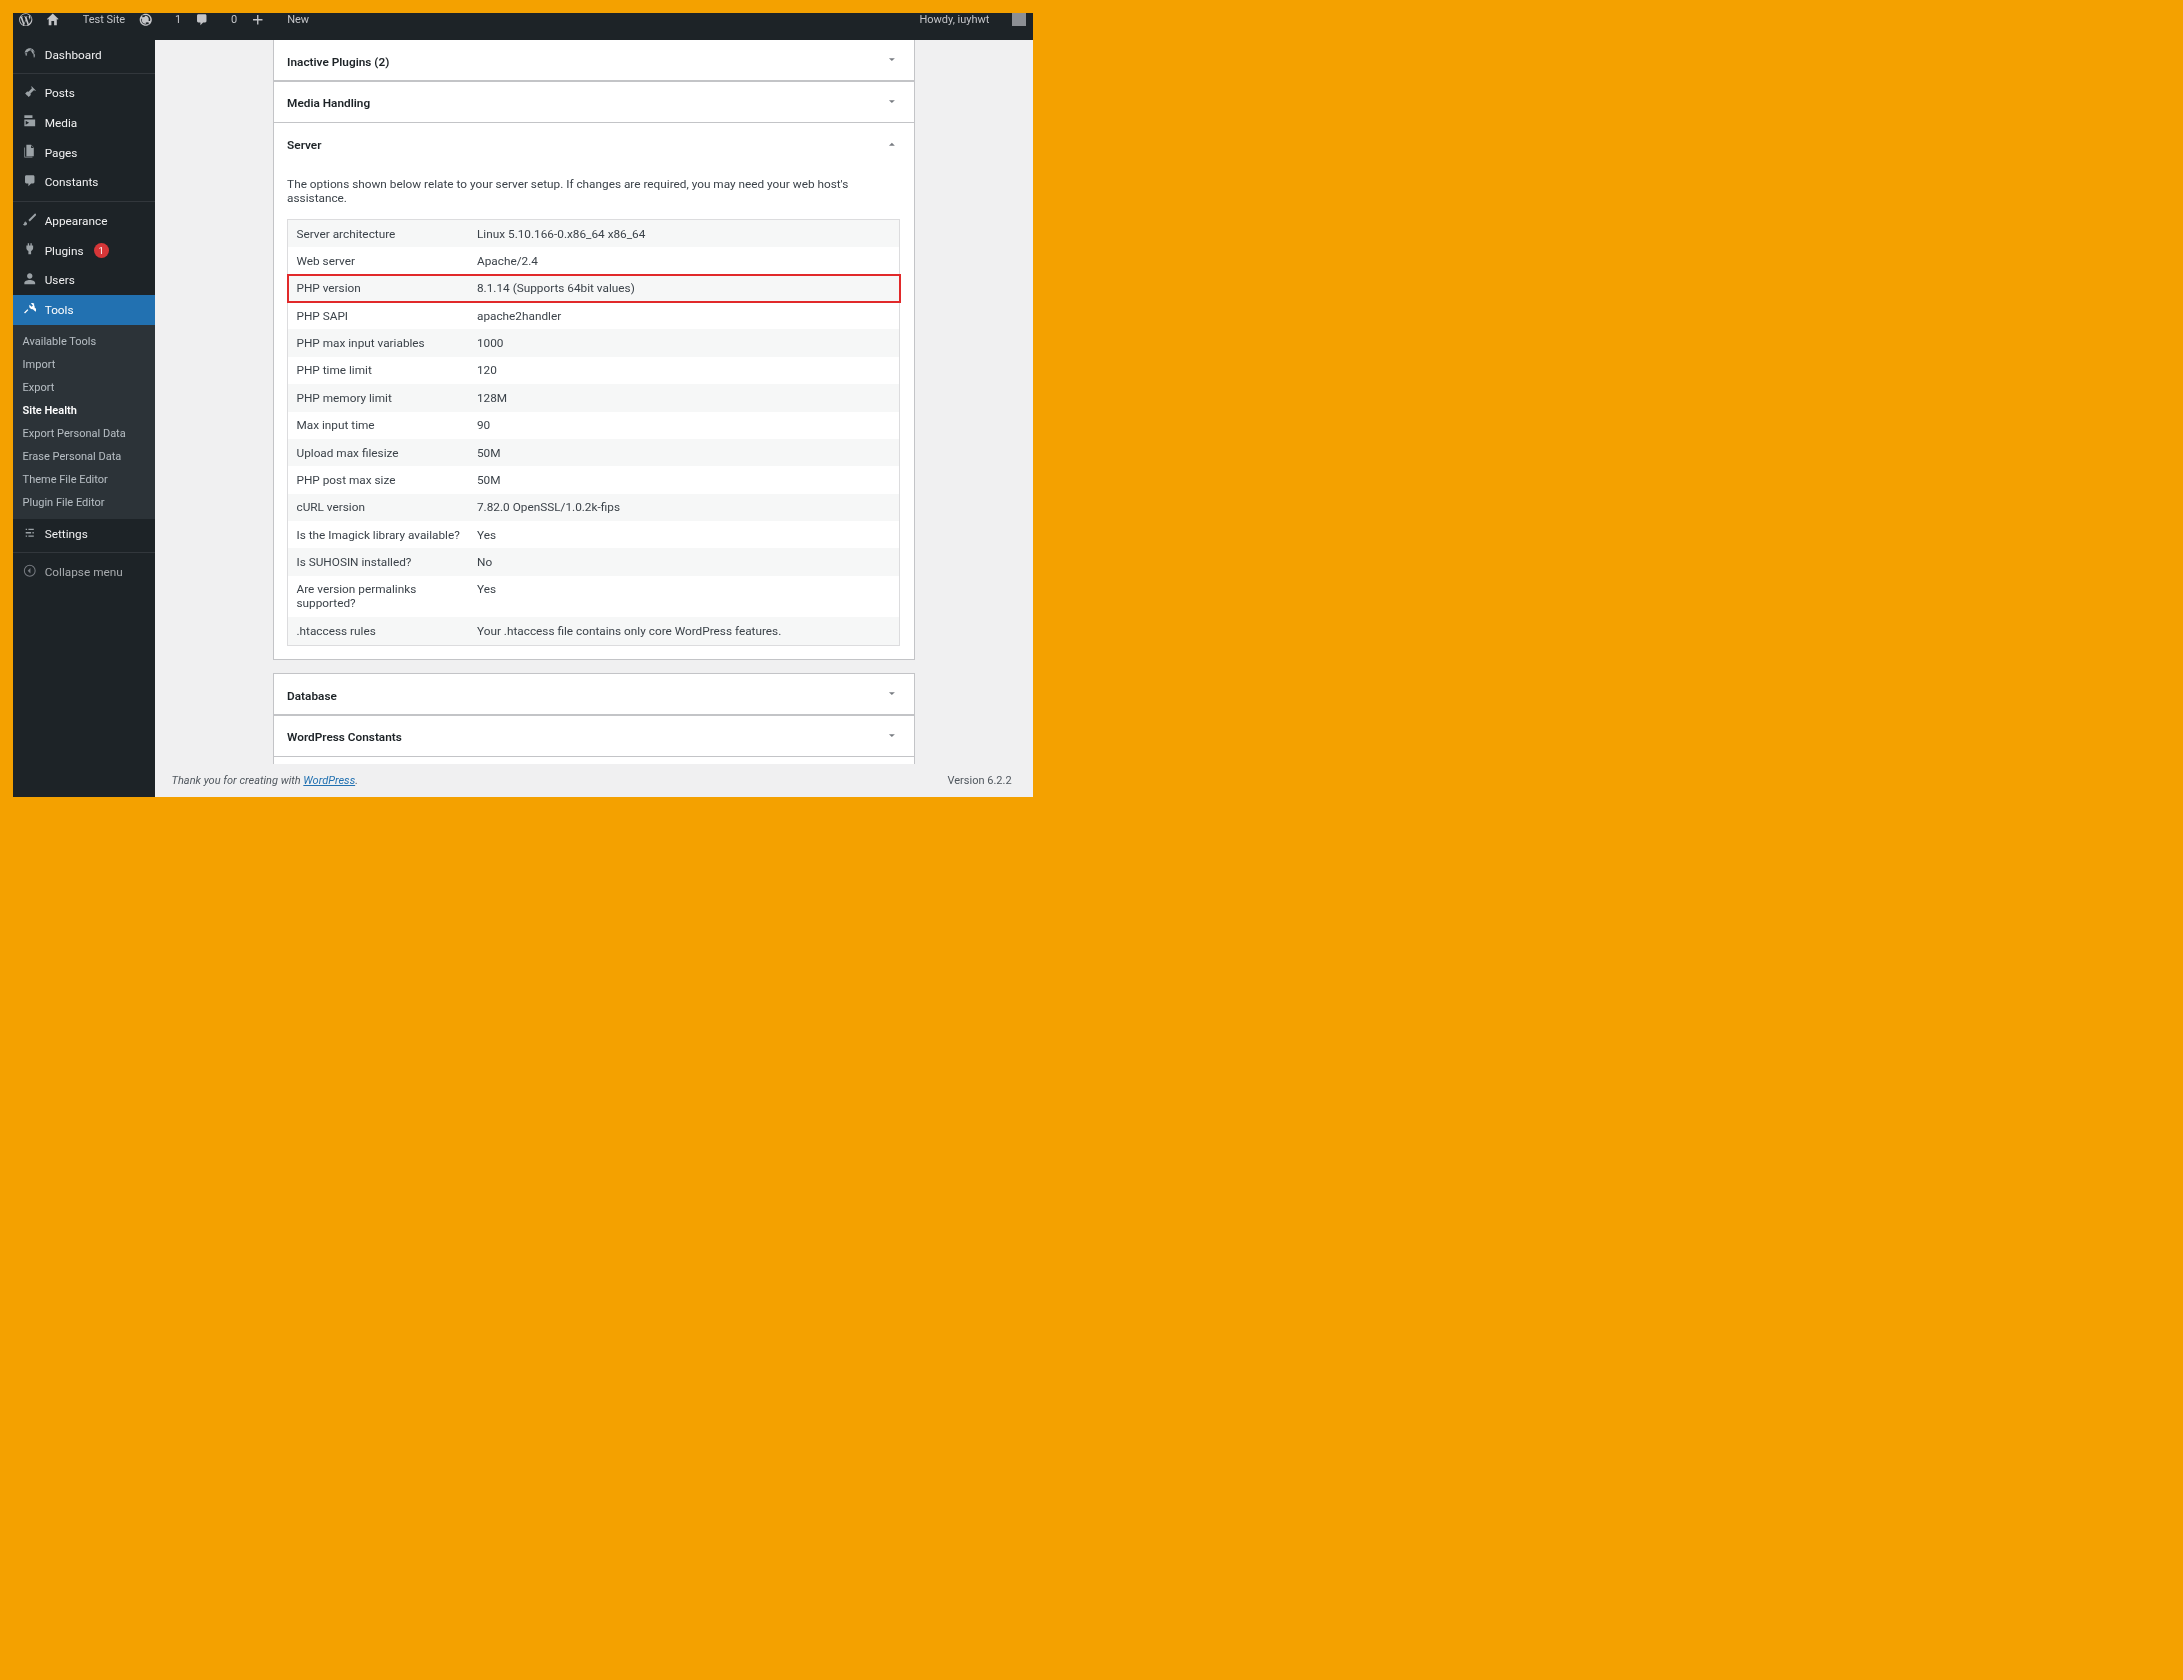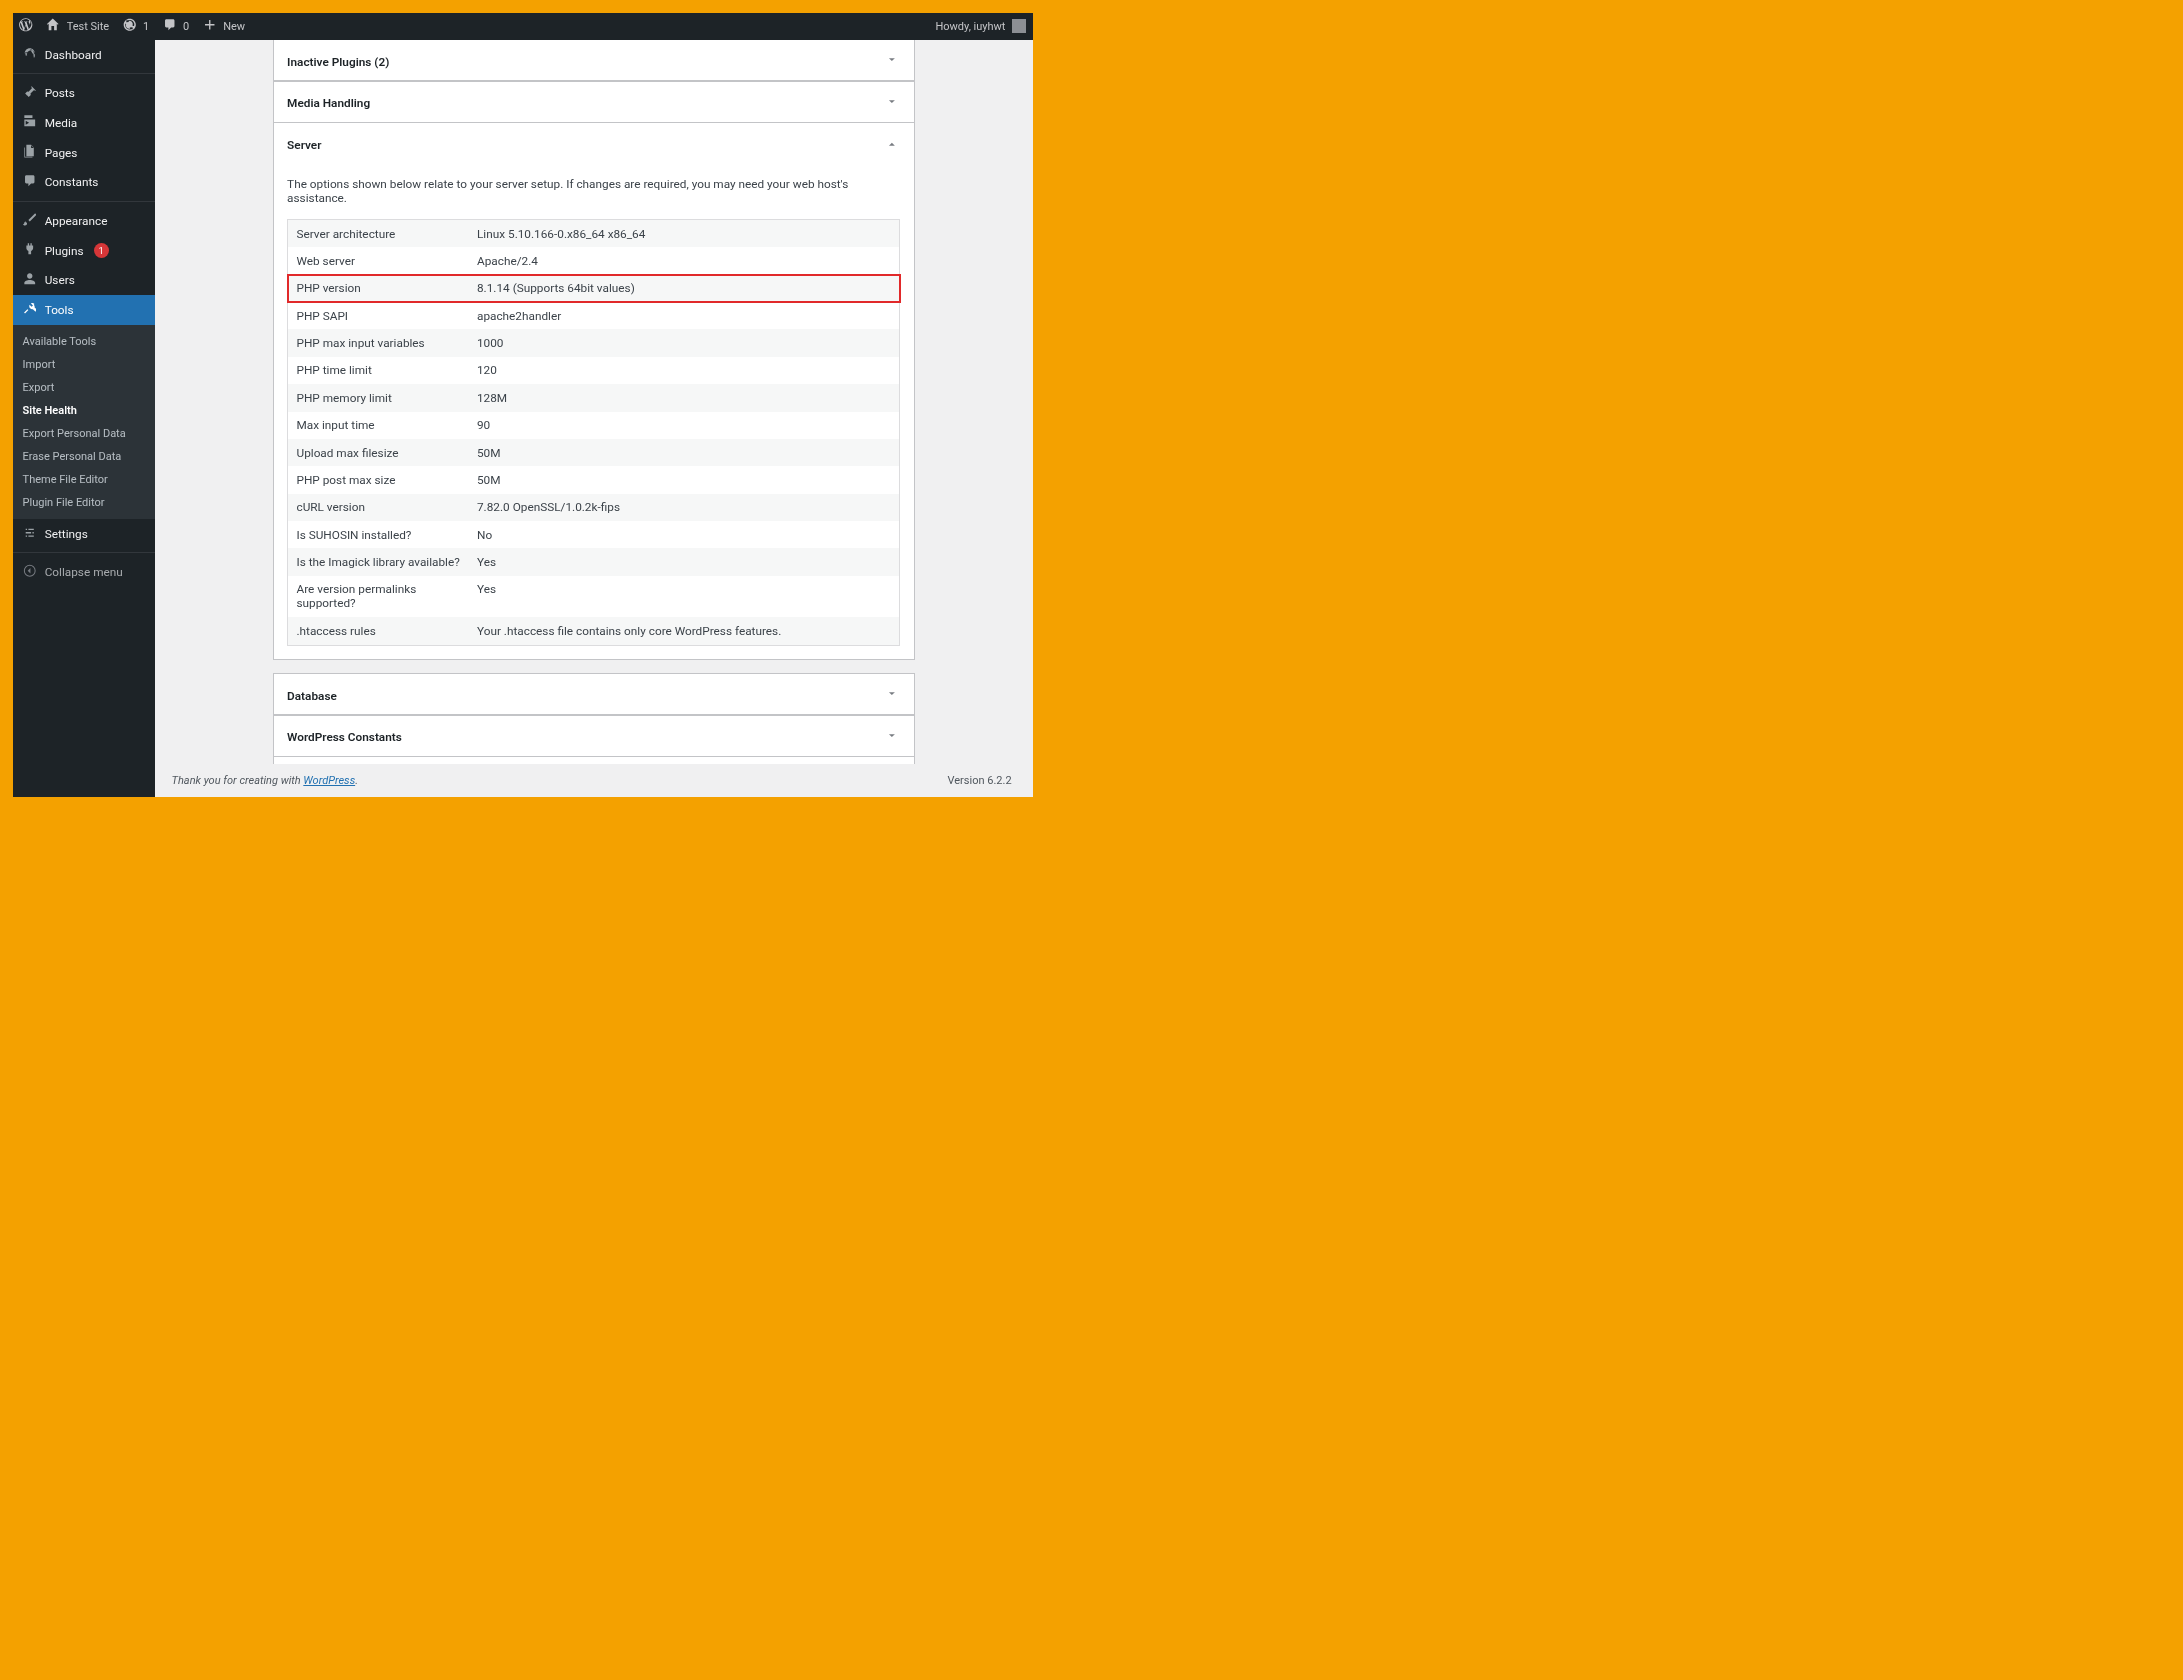--- a/index.html
+++ b/index.html
@@ -1,20 +1,20 @@
 <!DOCTYPE html>
 <html style="font-size:13.5px"><head>
 <meta charset="utf-8">
 <style>
   *{box-sizing:border-box;margin:0;padding:0}
   body{font-family:-apple-system,BlinkMacSystemFont,"Segoe UI",Roboto,Oxygen-Sans,Ubuntu,Cantarell,"Helvetica Neue",sans-serif;font-size:11px;background:#f4a100;padding:12.6px}
   .frame{background:#f0f0f1;position:relative;width:1020px;height:784px;overflow:hidden}
   .adminbar{background:#1d2327;color:#c3c4c7;height:27px;display:flex;align-items:center;justify-content:space-between;font-size:11px}
   .adminbar-left,.adminbar-right{display:flex;align-items:center;height:100%}
-  .ab-item{display:flex;align-items:center;padding:0 6.7px;height:100%;gap:7px;color:#c3c4c7}
+  .ab-item{display:flex;padding:0 6.7px;height:100%;gap:23px;color:#c3c4c7}
   .ab-ico{font-size:13.5px;line-height:1}
   .avatar{width:13.5px;height:13.5px;background:#8c8f94}
   .wrap{display:flex;height:calc(100% - 27px)}
   .sidebar{width:142px;background:#1d2327;color:#f0f0f1;flex-shrink:0;padding-top:0;font-size:11.8px}
   .menu-item{display:flex;align-items:center;gap:6.7px;padding:6.7px 8.4px;color:#f0f0f1;cursor:pointer;position:relative}
   .menu-sep{height:4.2px;border-bottom:0.8px solid #32373c;margin-bottom:4.2px}
   .menu-item.current{background:#2271b1;color:#fff}
   .menu-item .ico{width:17px;text-align:center;color:rgba(240,246,252,.6);font-size:13.5px}
   .menu-item.current .ico{color:#fff}
   .menu-item .badge{background:#d63638;color:#fff;border-radius:7.6px;font-size:9.3px;min-width:15px;height:15px;display:inline-flex;align-items:center;justify-content:center;padding:0 4.2px;margin-left:3.4px}
@@ -250,26 +250,26 @@
                     </tr>
                     <tr>
                       <td>PHP post max size</td>
                       <td>50M</td>
                     </tr>
                     <tr>
                       <td>cURL version</td>
                       <td>7.82.0 OpenSSL/1.0.2k-fips</td>
                     </tr>
                     <tr>
+                      <td>Is the Imagick library available?</td>
+                      <td>Yes</td>
+                    </tr>
+                    <tr>
                       <td>Is SUHOSIN installed?</td>
                       <td>No</td>
-                    </tr>
-                    <tr>
-                      <td>Is the Imagick library available?</td>
-                      <td>Yes</td>
                     </tr>
                     <tr>
                       <td>Are version permalinks supported?</td>
                       <td>Yes</td>
                     </tr>
                     <tr>
                       <td>.htaccess rules</td>
                       <td>Your .htaccess file contains only core WordPress features.</td>
                     </tr>
                   </tbody>

